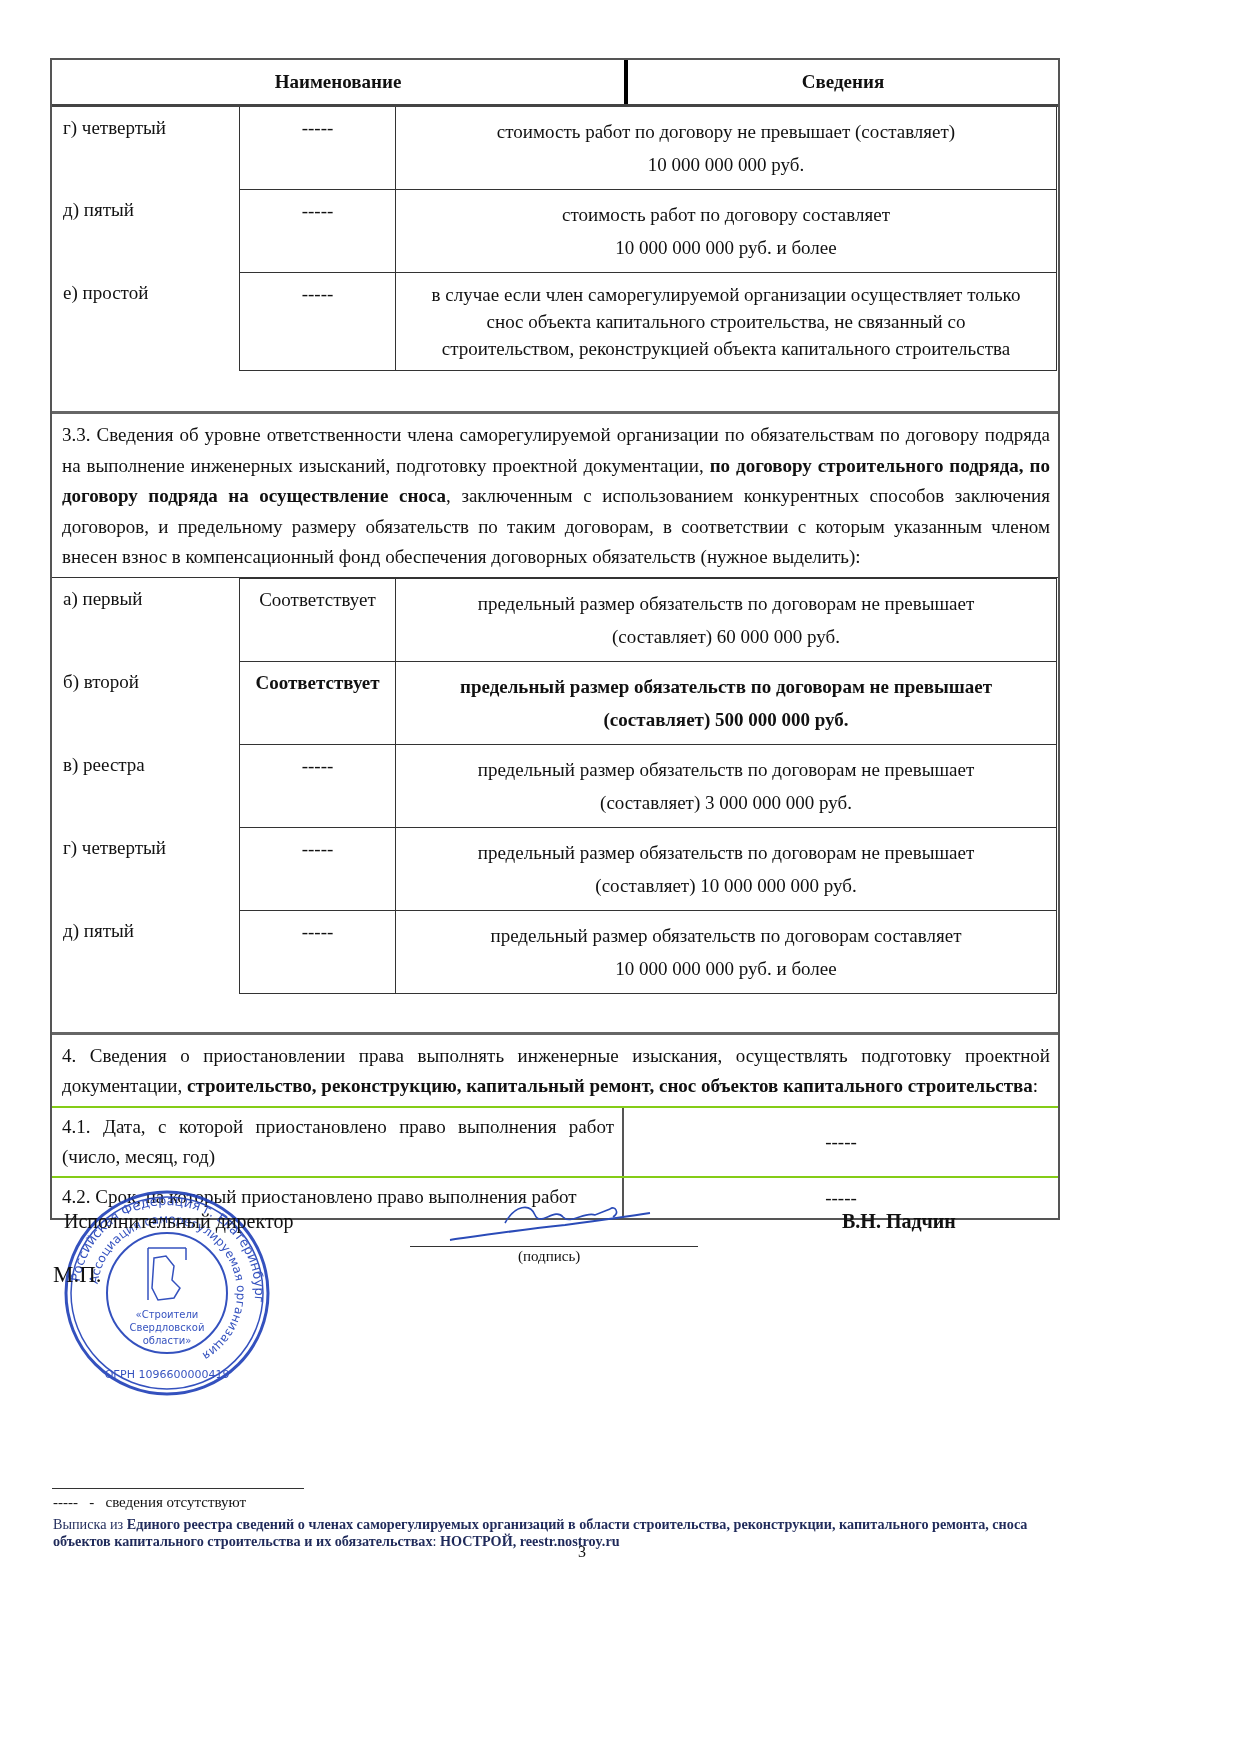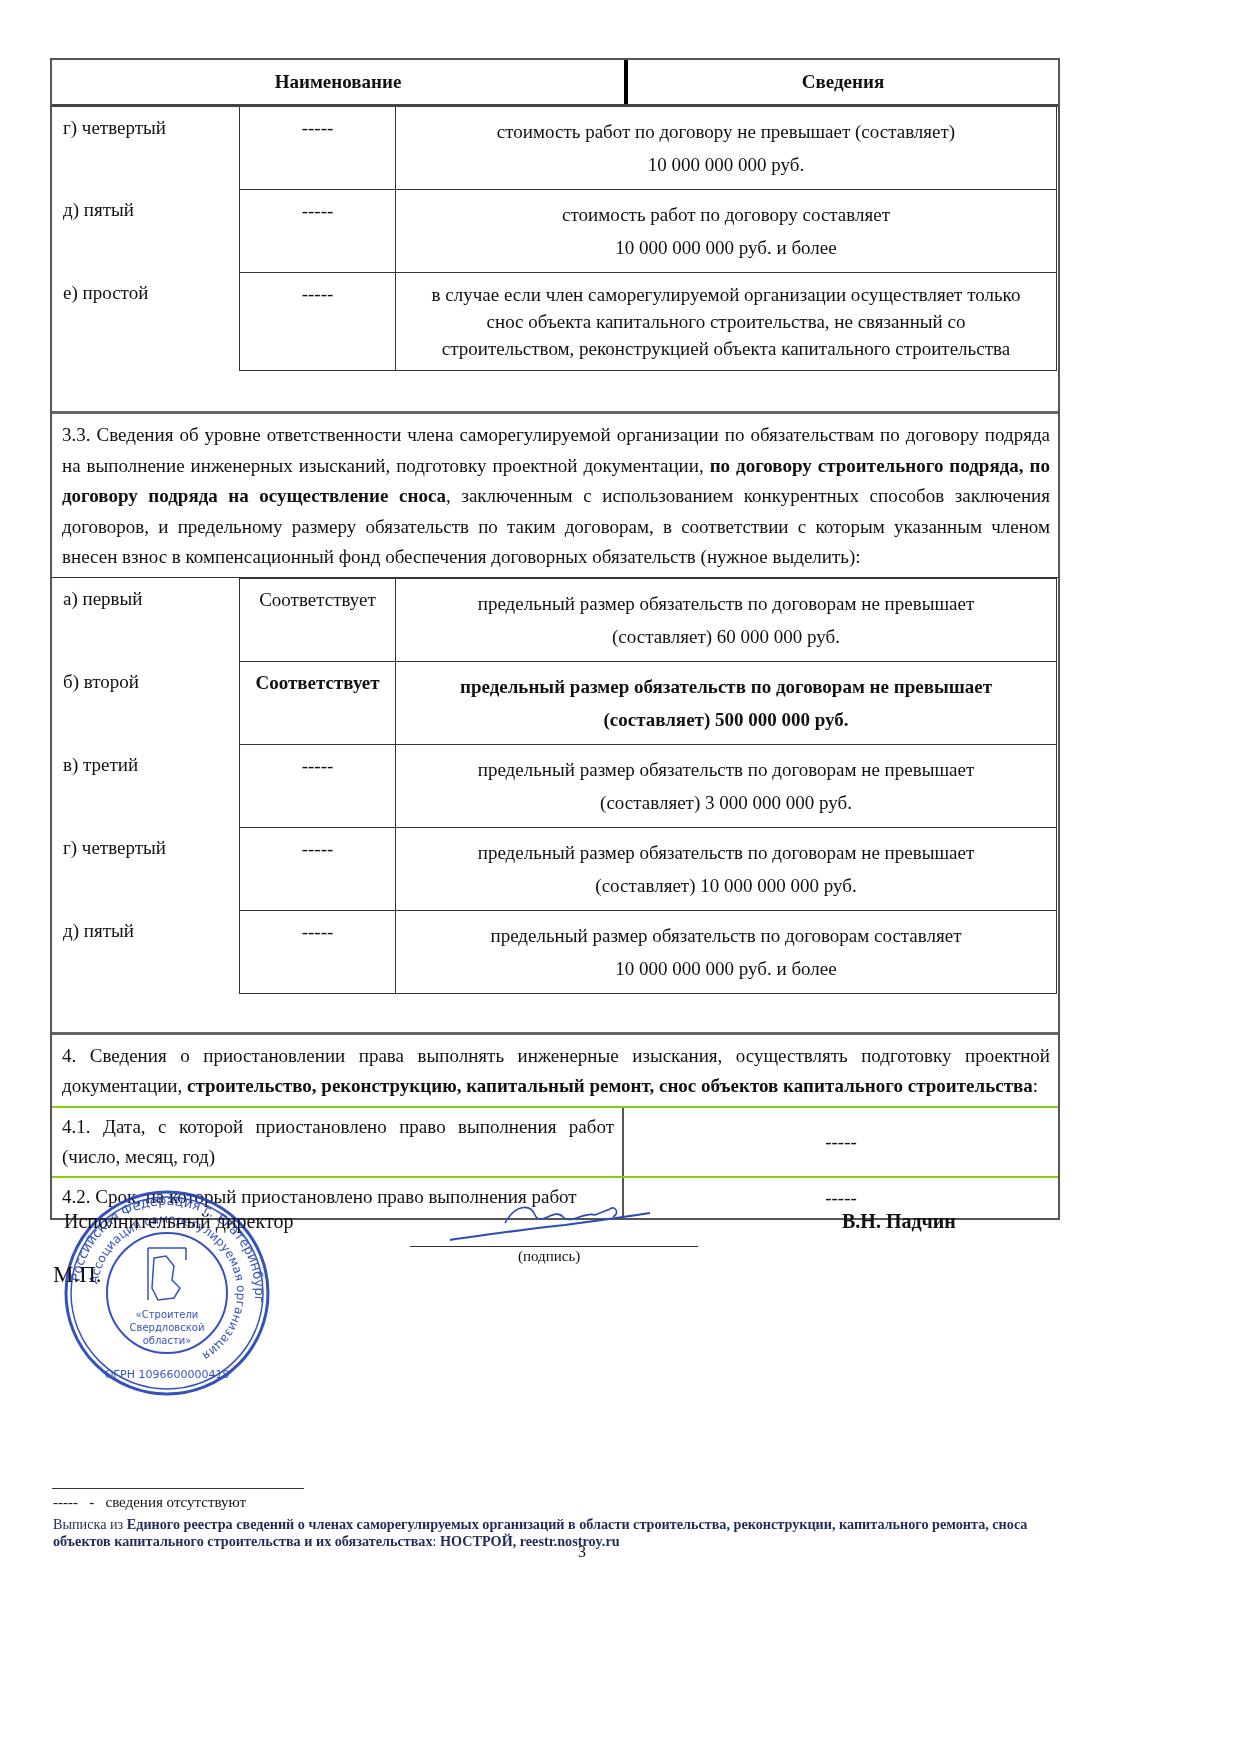--- a/index.html
+++ b/index.html
@@ -103,21 +103,21 @@
         </div>
         <div class="lrow bold">
           <div class="lname">б) второй</div>
           <div class="lstatus">Соответствует</div>
           <div class="ldesc">
             <div>предельный размер обязательств по договорам не превышает</div>
             <div>(составляет) 500 000 000 руб.</div>
           </div>
         </div>
         <div class="lrow">
-          <div class="lname">в) третий</div>
+          <div class="lname">в) реестра</div>
           <div class="lstatus">-----</div>
           <div class="ldesc">
             <div>предельный размер обязательств по договорам не превышает</div>
             <div>(составляет) 3 000 000 000 руб.</div>
           </div>
         </div>
         <div class="lrow">
           <div class="lname">г) четвертый</div>
           <div class="lstatus">-----</div>
           <div class="ldesc">

